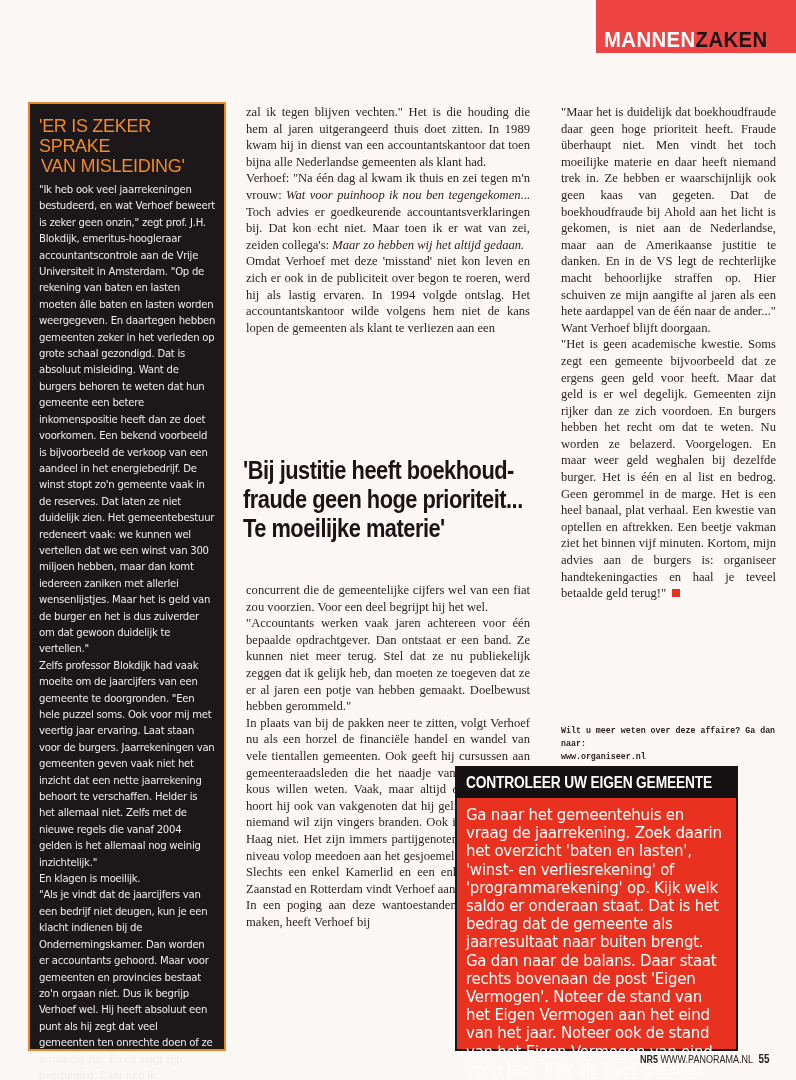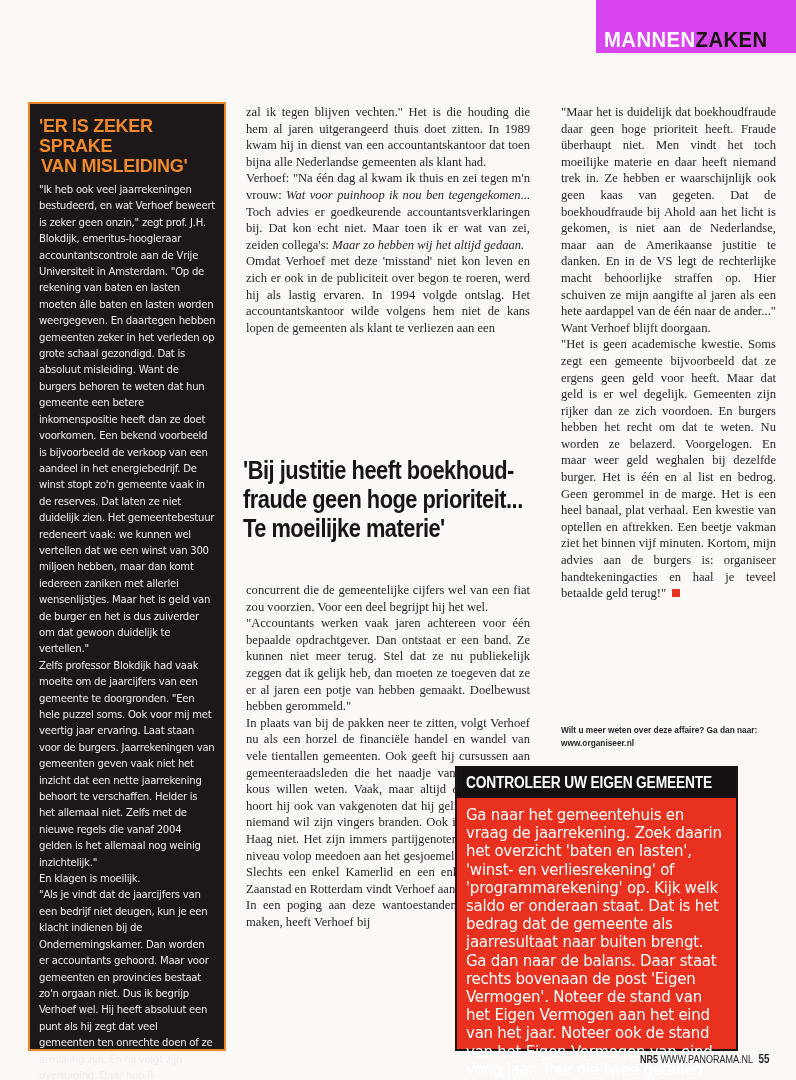--- a/index.html
+++ b/index.html
@@ -4,38 +4,38 @@
   <style>
     html, body { margin: 0; padding: 0; }
     body {
       width: 796px; height: 1080px; overflow: hidden; position: relative;
       background: #fbf8f6;
       font-family: "Liberation Serif", serif;
       color: #2a2326;
     }
     .masthead {
       position: absolute; left: 596px; top: 0; width: 200px; height: 53px;
-      background: #d946ef;
+      background: #ef4444;
     }
     .masthead .title {
       position: absolute; left: 8px; bottom: 2px;
       font-family: "Liberation Sans", sans-serif; font-weight: 900;
       font-size: 22px; letter-spacing: 0.5px; transform: scaleX(0.92); transform-origin: left bottom;
       line-height: 22px;
     }
     .masthead .t1 { color: #ffffff; }
     .masthead .t2 { color: #1c1414; }
 
     .sidebar {
       position: absolute; left: 28px; top: 102px; width: 198px; height: 949px;
       background: #1c1718; border: 2px solid #e8862a; box-sizing: border-box;
       padding: 12px 8px 8px 9px;
     }
     .sidebar .head {
-      font-family: "Liberation Sans", sans-serif; font-weight: 700;
+      font-family: "Liberation Sans", sans-serif; font-weight: 400;
       color: #f08a2a; font-size: 18px; line-height: 20px; letter-spacing: -0.3px;
       text-transform: uppercase; margin-bottom: 6px;
     }
     .sidebar .head span { display: block; }
     .sidebar .head .l2 { padding-left: 2px; }
     .sidebar p {
       margin: 0; color: #f1ecec;
       font-family: "DejaVu Sans", sans-serif; font-size: 10.1px; line-height: 16.4px;
       letter-spacing: -0.25px;
     }
@@ -58,21 +58,21 @@
     }
     .pullquote span { display: block; }
 
     .endmark { display: inline-block; width: 8px; height: 8px; background: #e8321f; margin-left: 6px; vertical-align: 0; }
 
     .more {
       position: absolute; left: 561px; top: 724px; width: 220px;
       font-family: "Liberation Sans", sans-serif; font-weight: 700; font-size: 8.3px; line-height: 13px;
       color: #2c2427;
     }
-    .more span { display: block; }
+    .more span { display: block; font-family: Liberation Mono, monospace; }
 
     .box {
       position: absolute; left: 455px; top: 766px; width: 283px; height: 285px;
       border: 2px solid #1a1416; box-sizing: border-box; background: #e8321f;
     }
     .box .bhead {
       background: #151011; color: #fff; height: 30px;
       font-family: "Liberation Sans", sans-serif; font-weight: 700; font-size: 16px; line-height: 30px;
       padding-left: 9px; letter-spacing: -0.2px; transform-origin: left center;
     }

